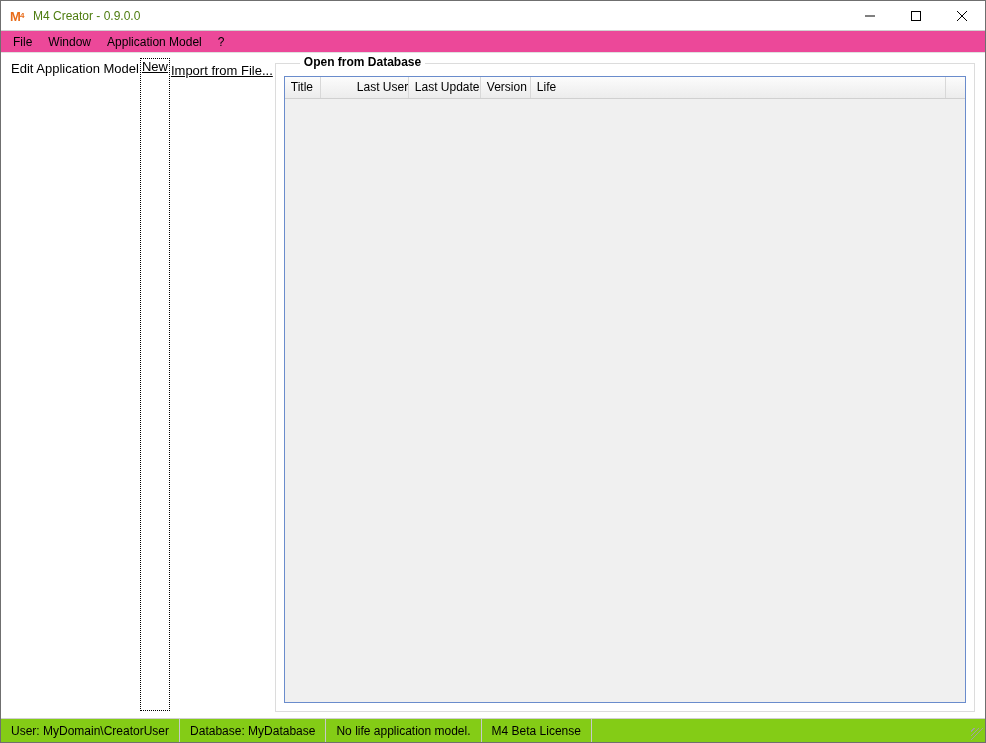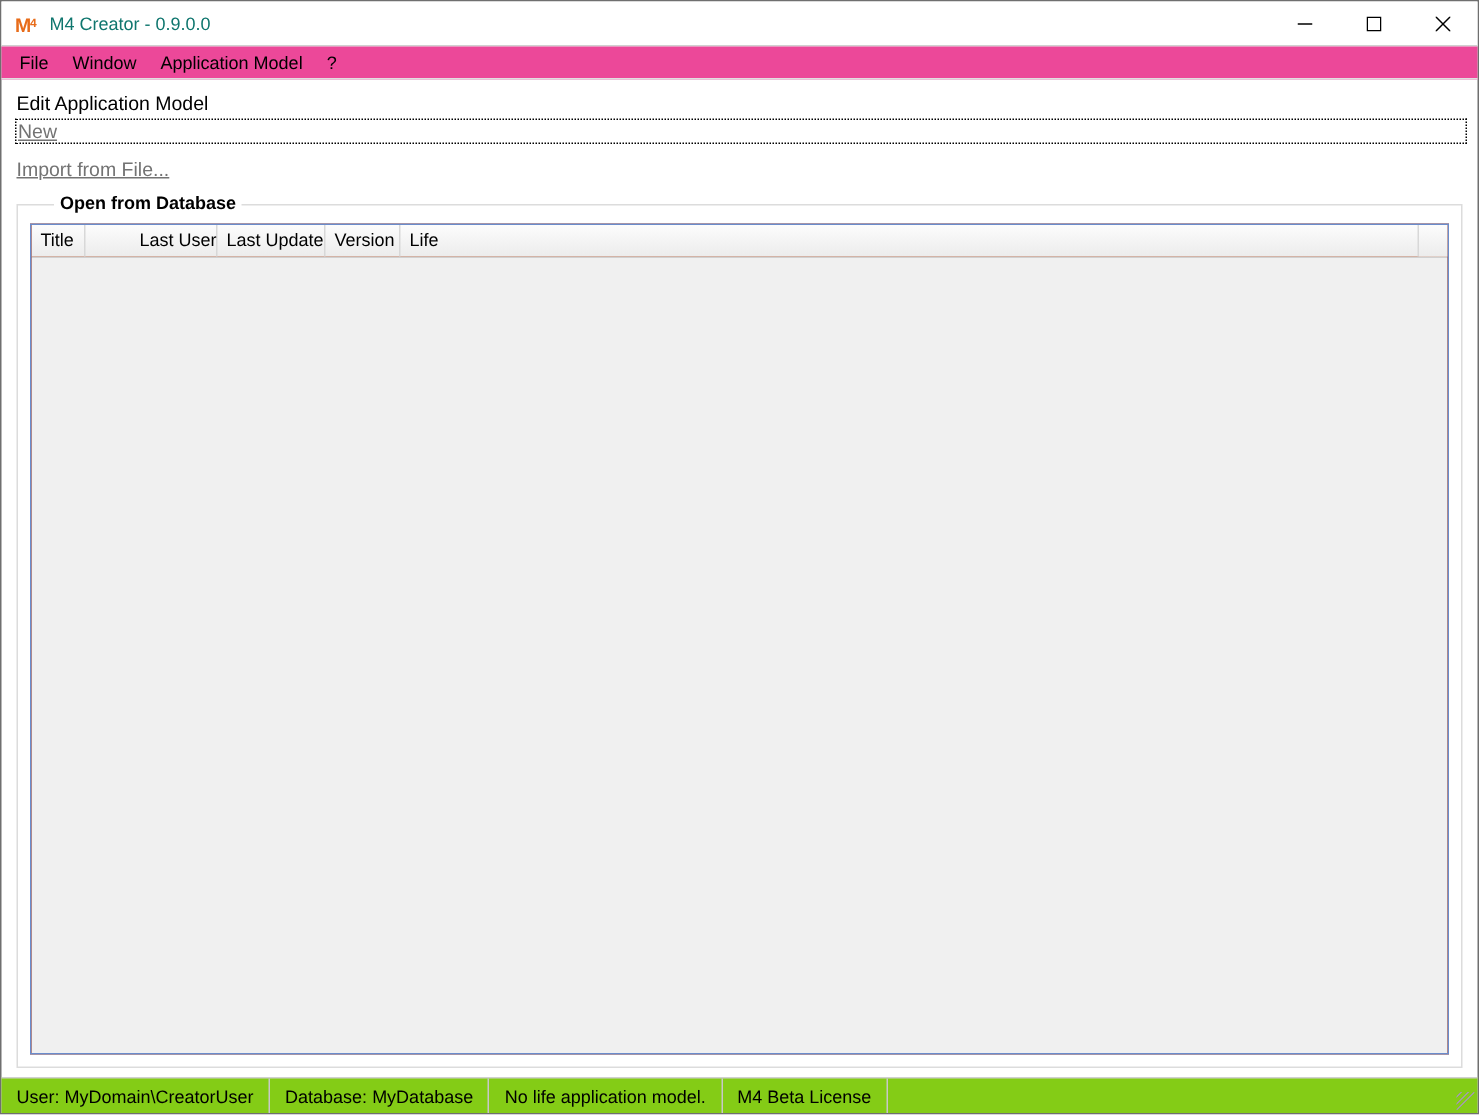--- a/index.html
+++ b/index.html
@@ -28,21 +28,21 @@
     border-bottom: 1px solid #d0d0d0;
   }
   .titlebar .app-icon {
     width: 18px; height: 18px;
     margin: 0 6px 0 8px;
     display: flex; align-items: center; justify-content: center;
   }
   .titlebar .title {
     flex: 1;
     font-size: 12px;
-    color: #0f766e;
+    color: #4d7c0f;
   }
   .win-controls {
     display: flex;
     height: 100%;
   }
   .win-btn {
     width: 46px;
     height: 30px;
     display: flex;
     align-items: center;
@@ -62,30 +62,30 @@
   }
   .menu-item {
     padding: 2px 8px;
     font-size: 12px;
   }
 
   
   .client {
     flex: 1;
     display: flex;
-    flex-direction: column;
+    flex-direction: row;
     padding: 4px 8px 4px 8px;
     overflow: hidden;
   }
   .section-title {
     font-size: 13px;
     margin: 4px 0 2px 2px;
   }
   .link {
-    color: #737373;
+    color: #000000;
     text-decoration: underline;
     display: inline-block;
     font-size: 13px;
   }
   .link-new {
     margin: 2px 0 4px 2px;
     outline: 1px dotted #000;
     outline-offset: 0px;
     padding: 0 1px;
   }

